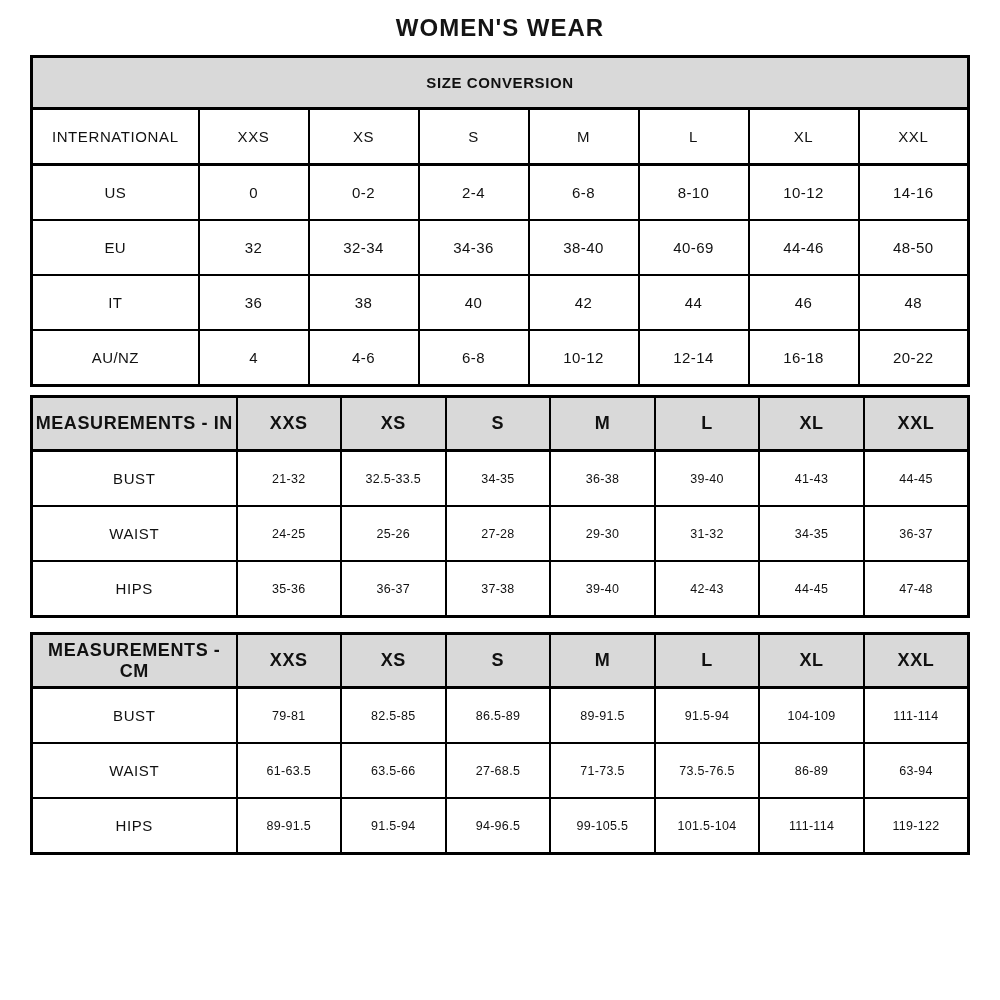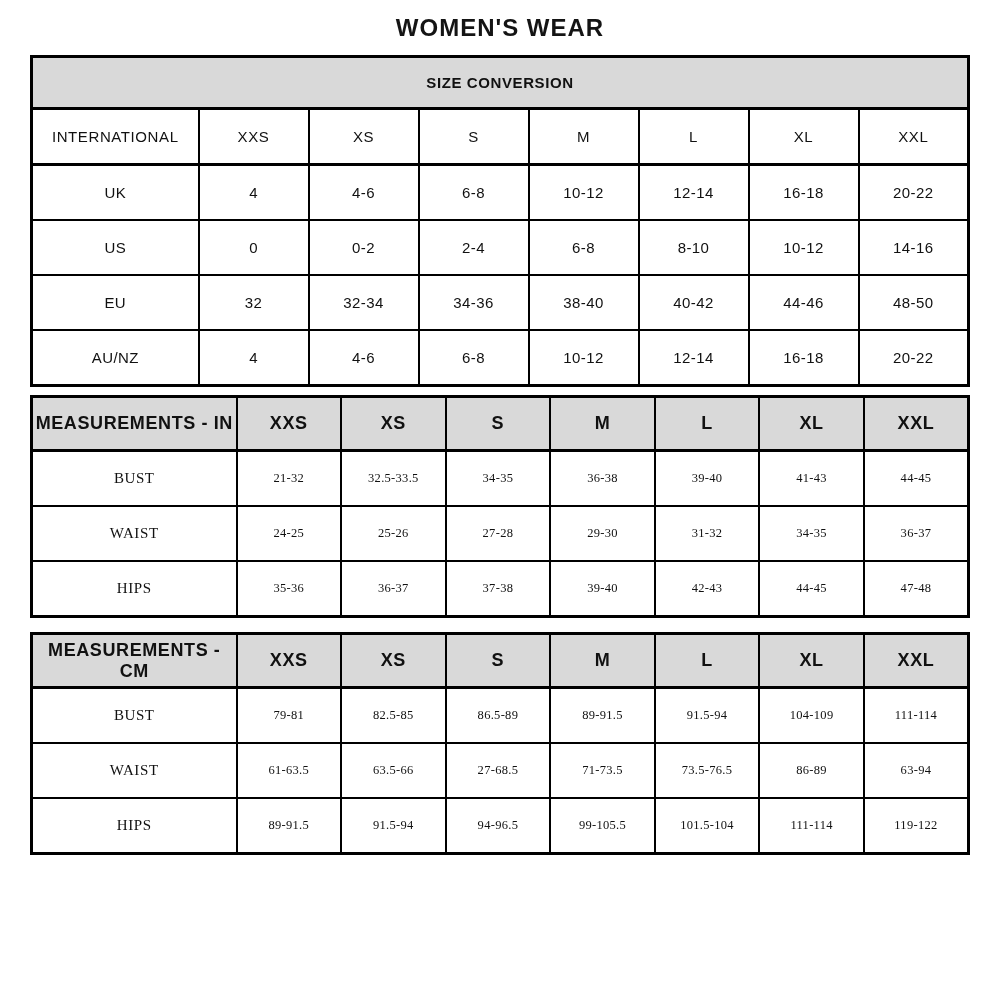--- a/index.html
+++ b/index.html
@@ -71,21 +71,20 @@
     height: 51px;
     font-weight: 700;
     font-size: 18px;
     letter-spacing: 0.6px;
     border-bottom-width: 3px;
   }
   .t2 tr.data-row td, .t3 tr.data-row td {
     height: 53px;
     font-size: 12.5px;
     letter-spacing: 0.3px;
-    font-family: Liberation Serif, serif;
   }
   .t2 tr.data-row td.rowlabel, .t3 tr.data-row td.rowlabel {
     font-size: 15px;
     letter-spacing: 0.6px;
   }
 </style>
 </head>
 <body>
 
 <div class="page">
@@ -111,48 +110,48 @@
       <td>INTERNATIONAL</td>
       <td>XXS</td>
       <td>XS</td>
       <td>S</td>
       <td>M</td>
       <td>L</td>
       <td>XL</td>
       <td>XXL</td>
     </tr>
     <tr class="data-row">
-      <td class="rowlabel">UK</td>
-      <td>4</td>
-      <td>4-6</td>
-      <td>6-8</td>
-      <td>10-12</td>
-      <td>12-14</td>
-      <td>16-18</td>
-      <td>20-22</td>
-    </tr>
-    <tr class="data-row">
       <td class="rowlabel">US</td>
       <td>0</td>
       <td>0-2</td>
       <td>2-4</td>
       <td>6-8</td>
       <td>8-10</td>
       <td>10-12</td>
       <td>14-16</td>
     </tr>
     <tr class="data-row">
       <td class="rowlabel">EU</td>
       <td>32</td>
       <td>32-34</td>
       <td>34-36</td>
       <td>38-40</td>
-      <td>40-42</td>
+      <td>40-69</td>
       <td>44-46</td>
       <td>48-50</td>
+    </tr>
+    <tr class="data-row">
+      <td class="rowlabel">IT</td>
+      <td>36</td>
+      <td>38</td>
+      <td>40</td>
+      <td>42</td>
+      <td>44</td>
+      <td>46</td>
+      <td>48</td>
     </tr>
     <tr class="data-row">
       <td class="rowlabel">AU/NZ</td>
       <td>4</td>
       <td>4-6</td>
       <td>6-8</td>
       <td>10-12</td>
       <td>12-14</td>
       <td>16-18</td>
       <td>20-22</td>

